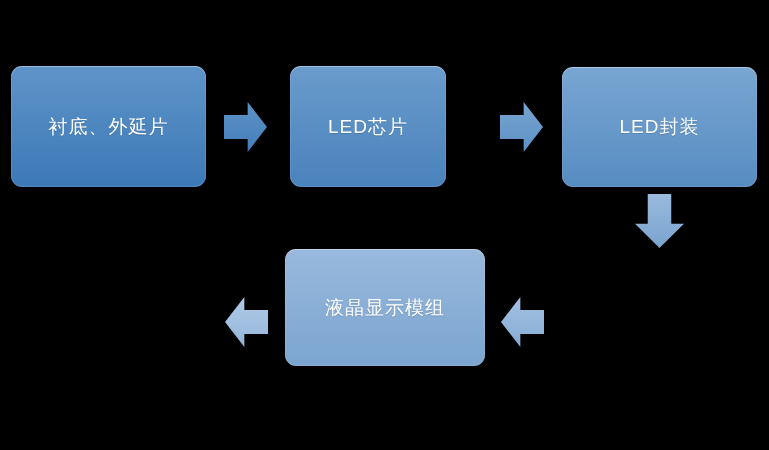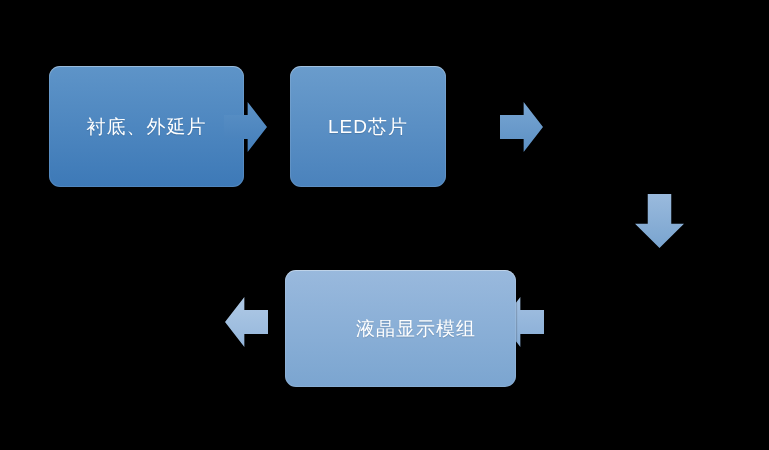--- a/index.html
+++ b/index.html
@@ -25,29 +25,29 @@
   }
   .node-label {
     color: #ffffff;
     font-size: 19px;
     letter-spacing: 1px;
     text-align: center;
     text-shadow: 0 1px 1px rgba(0,0,0,0.15);
   }
   
   .n1 { left: 11px;  top: 66px;  width: 195px; height: 121px;
-        background: linear-gradient(#5e94c8, #3d79b7); margin-left: 38px; }
+        background: linear-gradient(#5e94c8, #3d79b7); }
   .n2 { left: 290px; top: 66px;  width: 156px; height: 121px;
         background: linear-gradient(#6a9ccc, #4a82bc); }
   .n3 { left: 562px; top: 67px;  width: 195px; height: 120px;
         background: linear-gradient(#79a6d2, #578cc2); }
   .n4 { left: 563px; top: 266px; width: 195px; height: 116px;
         background: linear-gradient(#8db1d8, #6d9aca); }
-  .n5 { left: 285px; top: 270px; width: 200px; height: 117px;
-        background: linear-gradient(#99b9dd, #7ba5d0); padding-left: 31px; }
+  .n5 { left: 285px; top: 249px; width: 200px; height: 117px;
+        background: linear-gradient(#99b9dd, #7ba5d0); }
   .n6 { left: 10px;  top: 265px; width: 195px; height: 117px;
         background: linear-gradient(#a7c4e3, #8ab0d7); }
 
   .arrow { position: absolute; }
   .arrow-right {
     clip-path: polygon(0% 26%, 55% 26%, 55% 0%, 100% 50%, 55% 100%, 55% 74%, 0% 74%);
   }
   .arrow-left {
     clip-path: polygon(100% 26%, 45% 26%, 45% 0%, 0% 50%, 45% 100%, 45% 74%, 100% 74%);
   }
@@ -75,20 +75,23 @@
   </div>
 
   <div class="arrow arrow-right a1"></div>
 
   <div class="node n2">
     <span class="node-label">LED芯片</span>
   </div>
 
   <div class="arrow arrow-right a2"></div>
 
+  <div class="node n3">
+    <span class="node-label">LED封装</span>
+  </div>
 
   <div class="arrow arrow-down a3"></div>
 
 
   <div class="arrow arrow-left a4"></div>
 
   <div class="node n5">
     <span class="node-label">液晶显示模组</span>
   </div>
 

